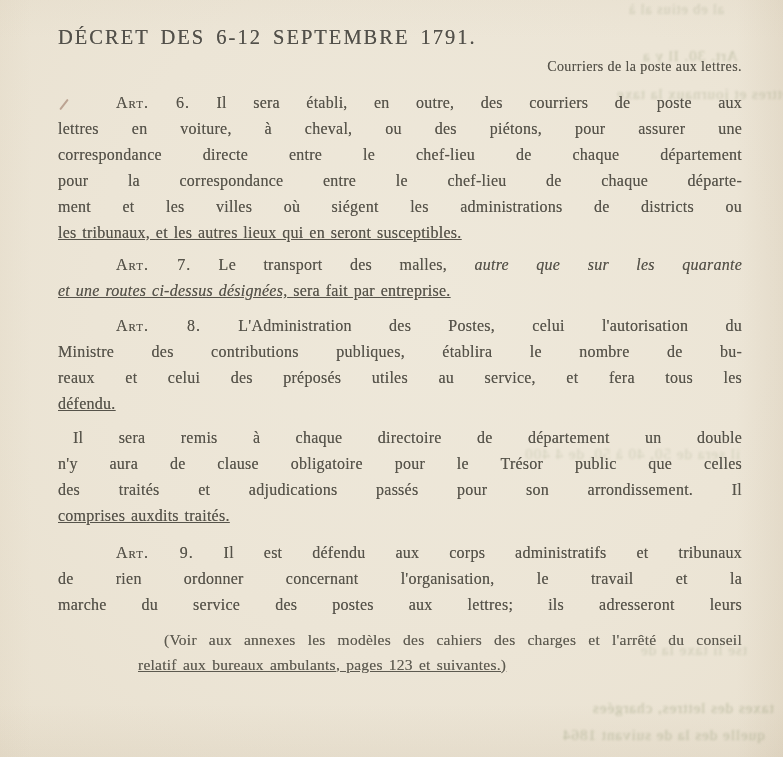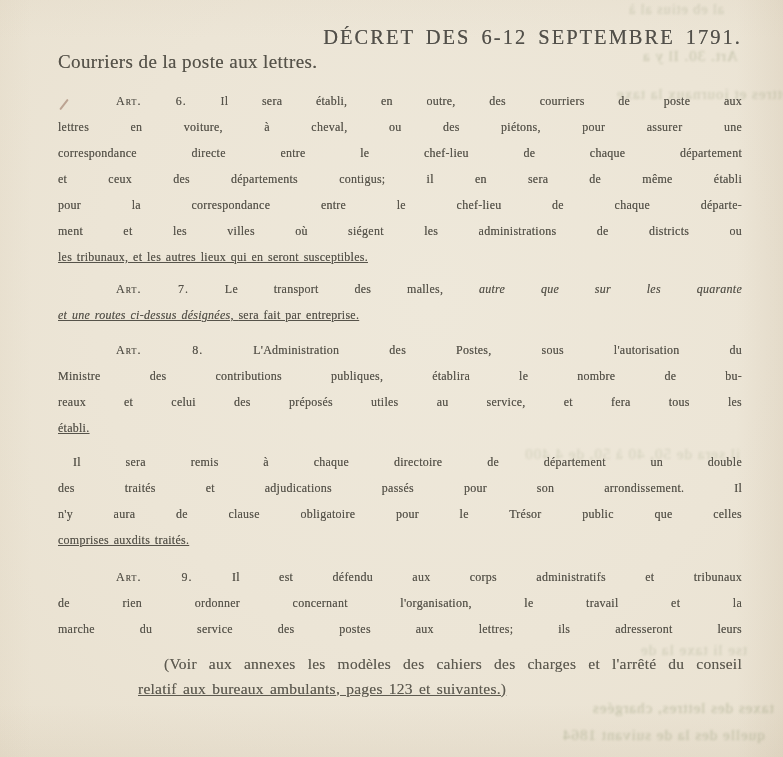--- a/index.html
+++ b/index.html
@@ -17,42 +17,42 @@
   }
   .text-col {
     position: absolute;
     left: 58px;
     right: 41px;
     top: 0;
     z-index: 2;
   }
   .title {
     margin-top: 26px;
-    text-align: right;
+    text-align: left;
     font-size: 20.5px;
     letter-spacing: 2px;
     word-spacing: 4px;
     color: #52504a;
     text-shadow: 0 0 0.5px rgba(82,80,74,0.7);
   }
   .subtitle {
-    margin-top: 2px;
-    text-align: left;
-    font-size: 19px;
+    margin-top: 10px;
+    text-align: right;
+    font-size: 14px;
     letter-spacing: 0.4px;
     text-shadow: 0 0 0.4px rgba(86,83,74,0.6);
   }
   .para { margin-top: 0; }
   .para-6 { margin-top: 15px; }
   .para-7 { margin-top: 6px; }
   .para-8 { margin-top: 9px; }
   .para-8b { margin-top: 8px; }
   .para-9 { margin-top: 11px; }
   .line {
-    font-size: 12px;
+    font-size: 16px;
     line-height: 26px;
     letter-spacing: 0.25px;
     word-spacing: 1.5px;
     text-align: justify;
     text-align-last: justify;
     white-space: nowrap;
     text-shadow: 0 0 0.5px rgba(86,83,74,0.65);
   }
   .line.last { text-align-last: auto; white-space: normal; text-decoration: underline; }
   .ind  { padding-left: 58px; }
@@ -119,42 +119,41 @@
 
   <div class="text-col">
 
     <div class="title">DÉCRET DES 6-12 SEPTEMBRE 1791.</div>
     <div class="subtitle">Courriers de la poste aux lettres.</div>
 
     <div class="para para-6">
       <div class="line ind"><span class="sc">Art. 6.</span> <span>Il sera établi, en outre, des courriers de poste aux</span></div>
       <div class="line">lettres en voiture, à cheval, ou des piétons, pour assurer une</div>
       <div class="line">correspondance directe entre le chef-lieu de chaque département</div>
-      <div class="line">et ceux des départements contigus; il en sera de même établi</div>
       <div class="line">pour la correspondance entre le chef-lieu de chaque départe-</div>
       <div class="line">ment et les villes où siégent les administrations de districts ou</div>
       <div class="line last">les tribunaux, et les autres lieux qui en seront susceptibles.</div>
     </div>
 
     <div class="para para-7">
       <div class="line ind"><span class="sc">Art. 7.</span> <span>Le transport des malles,</span> <span class="it">autre que sur les quarante</span></div>
       <div class="line last"><span class="it">et une routes ci-dessus désignées,</span> <span>sera fait par entreprise.</span></div>
     </div>
 
     <div class="para para-8">
-      <div class="line ind"><span class="sc">Art. 8.</span> <span>L'Administration des Postes, sous l'autorisation du</span></div>
+      <div class="line ind"><span class="sc">Art. 8.</span> <span>L'Administration des Postes, celui l'autorisation du</span></div>
       <div class="line">Ministre des contributions publiques, établira le nombre de bu-</div>
       <div class="line">reaux et celui des préposés utiles au service, et fera tous les</div>
-      <div class="line last">établi.</div>
+      <div class="line last">défendu.</div>
     </div>
 
     <div class="para para-8b">
       <div class="line ind2">Il sera remis à chaque directoire de département un double</div>
+      <div class="line">n'y aura de clause obligatoire pour le Trésor public que celles</div>
       <div class="line">des traités et adjudications passés pour son arrondissement. Il</div>
-      <div class="line">n'y aura de clause obligatoire pour le Trésor public que celles</div>
       <div class="line last">comprises auxdits traités.</div>
     </div>
 
     <div class="para para-9">
       <div class="line ind"><span class="sc">Art. 9.</span> <span>Il est défendu aux corps administratifs et tribunaux</span></div>
       <div class="line">de rien ordonner concernant l'organisation, le travail et la</div>
       <div class="line">marche du service des postes aux lettres; ils adresseront leurs</div>
     </div>
 
     <div class="footnote">

